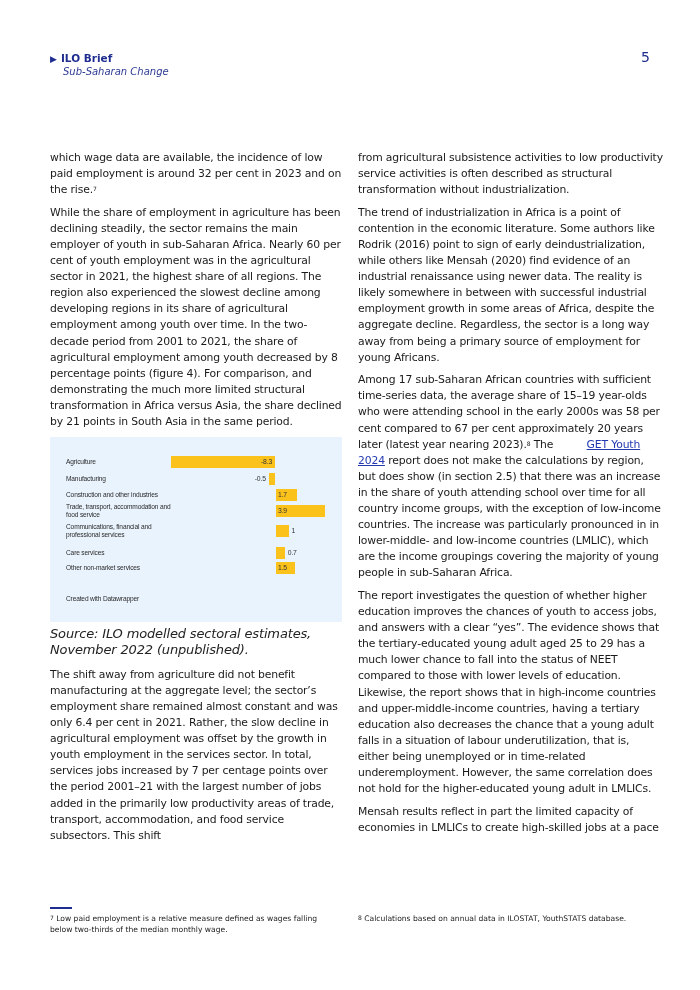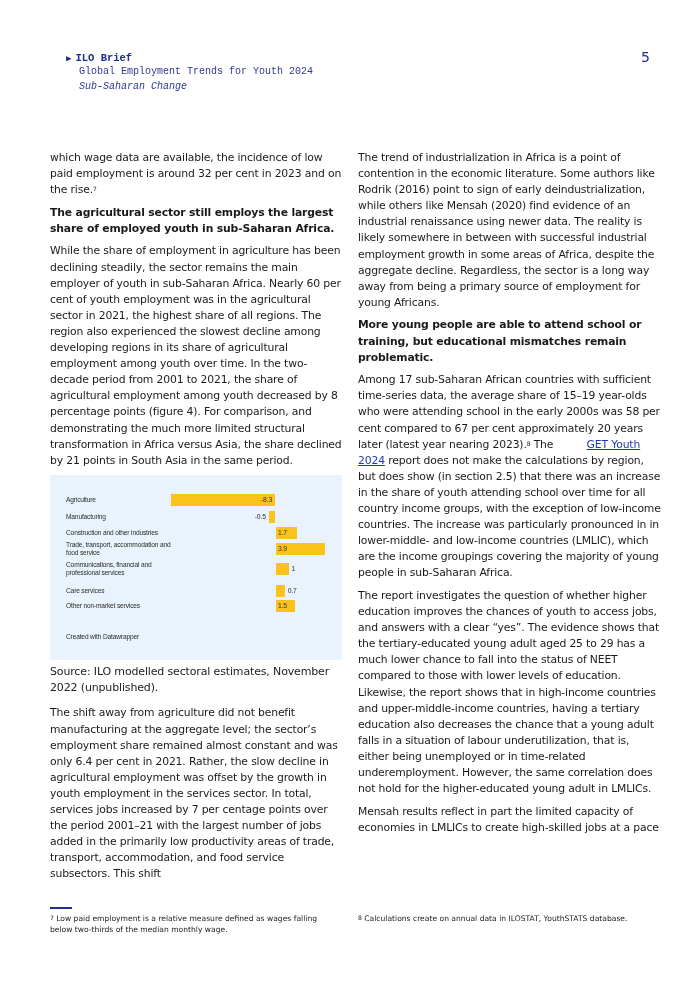--- a/index.html
+++ b/index.html
@@ -1,56 +1,54 @@
 <!DOCTYPE html>
 <html><head>
 <meta charset="utf-8">
 <style>
   html, body { margin:0; padding:0; }
   body { width:700px; height:990px; background:#ffffff; position:relative; overflow:hidden;
          font-family:"DejaVu Sans", sans-serif; color:#1a1a1a; }
-  .header { position:absolute; left:66px; top:52px;font-family:Liberation Mono, monospace; }
+  .header { position:absolute; left:50px; top:52px; }
   .brief { font-size:10.5px; font-weight:bold; color:#1e2d8f; }
   .brief .tri { font-size:9px; margin-right:4px; }
   .sub { font-size:10px; color:#2d3a94; margin-left:13px; line-height:15px; }
   .sub.it { font-style:italic; }
   .pagenum { position:absolute; left:641px; top:49px; font-size:14px; color:#1e2d8f; }
   .col { position:absolute; top:150px; width:295px; font-size:10.8px; line-height:16.1px; letter-spacing:-0.15px; }
   .col.left { left:50px; }
   .col.right { left:358px; width:305px; }
   .col p { margin:0 0 6.5px 0; }
   .col p.bold { font-weight:bold; }
   sup { font-size:6px; vertical-align:top; position:relative; top:-1px; }
   .figtitle { color:#2238b0; font-weight:bold; margin:0 0 8px 0; }
   .chart { background:#e9f3fd; width:292px; height:185px; position:relative; margin-top:6px; }
   .bar-row { position:absolute; left:0; width:292px; height:16px; }
   .bar-label { position:absolute; left:16px; font-size:6.6px; line-height:8px; color:#2b2b2b; font-family:"Liberation Sans", sans-serif; }
   .bar { position:absolute; height:12px; background:#fcc21c; }
   .bar-val { position:absolute; font-size:6.8px; color:#333; font-family:"Liberation Sans", sans-serif; line-height:12px; }
   .credit { position:absolute; left:16px; top:154px; font-size:6.6px; color:#2b2b2b; font-family:"Liberation Sans", sans-serif; }
-  .source { font-size:11px; margin:4px 0 9px 0; color:#222; }
+  .source { font-size:13px; margin:4px 0 9px 0; color:#222;font-style:italic; }
   .fn-rule { position:absolute; left:50px; top:907px; width:22px; height:2px; background:#1e2d8f; }
   .footnote { position:absolute; top:913px; font-size:7.6px; line-height:11px; color:#222; }
   .footnote.l { left:50px; width:270px; }
   .footnote.r { left:358px; width:300px; }
   a.link { color:#2238b0; text-decoration:underline;margin-left:30px; }
 </style>
 </head>
 <body>
 
 <div class="header">
   <div class="brief"><span class="tri">▶</span><span>ILO Brief</span></div>
-  <div class="sub">Global Employment Trends for Youth 2024</div>
   <div class="sub it">Sub-Saharan Change</div>
 </div>
 <div class="pagenum">5</div>
 
 <div class="col left">
   <p><span>which wage data are available, the incidence of low paid employment is around 32 per cent in 2023 and on the rise.</span><sup>7</sup></p>
-  <p class="bold">The agricultural sector still employs the largest share of employed youth in sub-Saharan Africa.</p>
   <p>While the share of employment in agriculture has been declining steadily, the sector remains the main employer of youth in sub-Saharan Africa. Nearly 60 per cent of youth employment was in the agricultural sector in 2021, the highest share of all regions. The region also experienced the slowest decline among developing regions in its share of agricultural employment among youth over time. In the two-decade period from 2001 to 2021, the share of agricultural employment among youth decreased by 8 percentage points (figure 4). For comparison, and demonstrating the much more limited structural transformation in Africa versus Asia, the share declined by 21 points in South Asia in the same period.</p>
 
   <div class="chart" id="chart">
     <div class="credit">Created with Datawrapper</div>
   <div class="bar-row" style="top: 19px;">
         <div class="bar-label" style="width: 160px; top: 2px;">Agriculture</div>
         <div class="bar" style="background: rgb(252, 194, 28); width: 103.75px; left: 121.25px;"></div>
         <div class="bar-val" style="left: 211px;">-8.3</div>
       </div>
       <div class="bar-row" style="top: 36px;">
@@ -82,22 +80,22 @@
         <div class="bar-label" style="width: 160px; top: 2px;">Other non-market services</div>
         <div class="bar" style="background: rgb(252, 194, 28); width: 18.75px; left: 226px;"></div>
         <div class="bar-val" style="left: 228px;">1.5</div>
       </div>
     </div>
   <div class="source">Source: ILO modelled sectoral estimates, November 2022 (unpublished).</div>
   <p>The shift away from agriculture did not benefit manufacturing at the aggregate level; the sector’s employment share remained almost constant and was only 6.4 per cent in 2021. Rather, the slow decline in agricultural employment was offset by the growth in youth employment in the services sector. In total, services jobs increased by 7 per centage points over the period 2001–21 with the largest number of jobs added in the primarily low productivity areas of trade, transport, accommodation, and food service subsectors. This shift</p>
 </div>
 
 <div class="col right">
+  <p>from agricultural subsistence activities to low productivity service activities is often described as structural transformation without industrialization.</p>
   <p>The trend of industrialization in Africa is a point of contention in the economic literature. Some authors like Rodrik (2016) point to sign of early deindustrialization, while others like Mensah (2020) find evidence of an industrial renaissance using newer data. The reality is likely somewhere in between with successful industrial employment growth in some areas of Africa, despite the aggregate decline. Regardless, the sector is a long way away from being a primary source of employment for young Africans.</p>
-  <p class="bold">More young people are able to attend school or training, but educational mismatches remain problematic.</p>
   <p><span>Among 17 sub-Saharan African countries with sufficient time-series data, the average share of 15–19 year-olds who were attending school in the early 2000s was 58 per cent compared to 67 per cent approximately 20 years later (latest year nearing 2023).</span><sup>8</sup><span> The </span><a class="link">GET Youth 2024</a><span> report does not make the calculations by region, but does show (in section 2.5) that there was an increase in the share of youth attending school over time for all country income groups, with the exception of low-income countries. The increase was particularly pronounced in in lower-middle- and low-income countries (LMLIC), which are the income groupings covering the majority of young people in sub-Saharan Africa.</span></p>
   <p>The report investigates the question of whether higher education improves the chances of youth to access jobs, and answers with a clear “yes”. The evidence shows that the tertiary-educated young adult aged 25 to 29 has a much lower chance to fall into the status of NEET compared to those with lower levels of education. Likewise, the report shows that in high-income countries and upper-middle-income countries, having a tertiary education also decreases the chance that a young adult falls in a situation of labour underutilization, that is, either being unemployed or in time-related underemployment. However, the same correlation does not hold for the higher-educated young adult in LMLICs.</p>
   <p>Mensah results reflect in part the limited capacity of economies in LMLICs to create high-skilled jobs at a pace</p>
 </div>
 
 <div class="fn-rule"></div>
 <div class="footnote l"><sup>7</sup><span> Low paid employment is a relative measure defined as wages falling below two-thirds of the median monthly wage.</span></div>
-<div class="footnote r"><sup>8</sup><span> Calculations create on annual data in ILOSTAT, YouthSTATS database.</span></div>
+<div class="footnote r"><sup>8</sup><span> Calculations based on annual data in ILOSTAT, YouthSTATS database.</span></div>
 
 </body></html>

